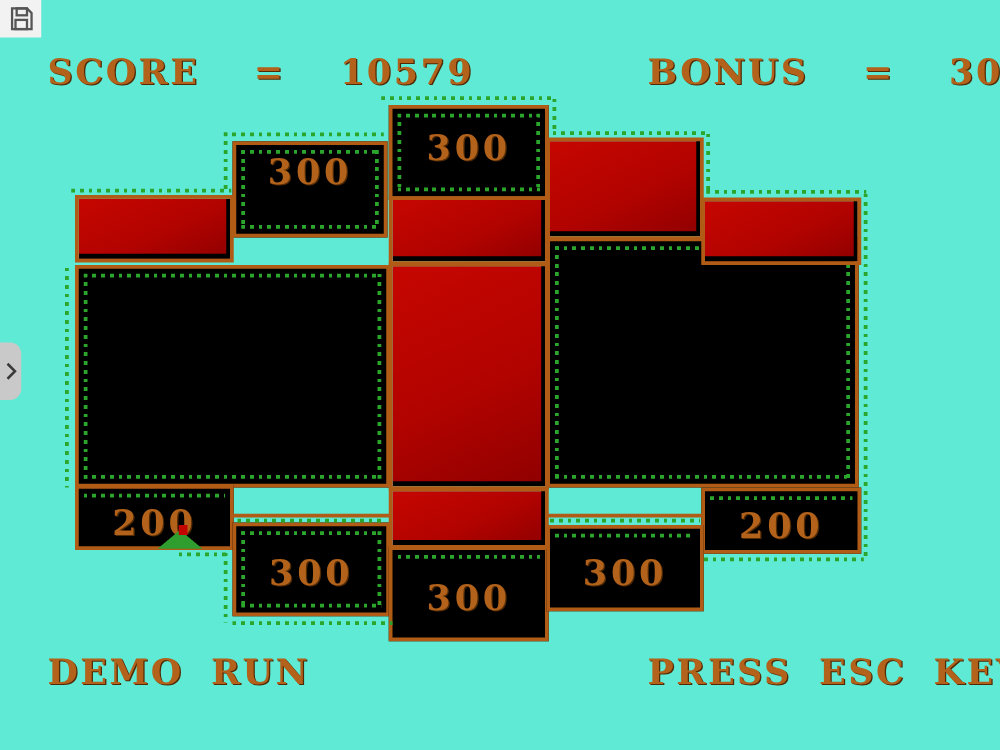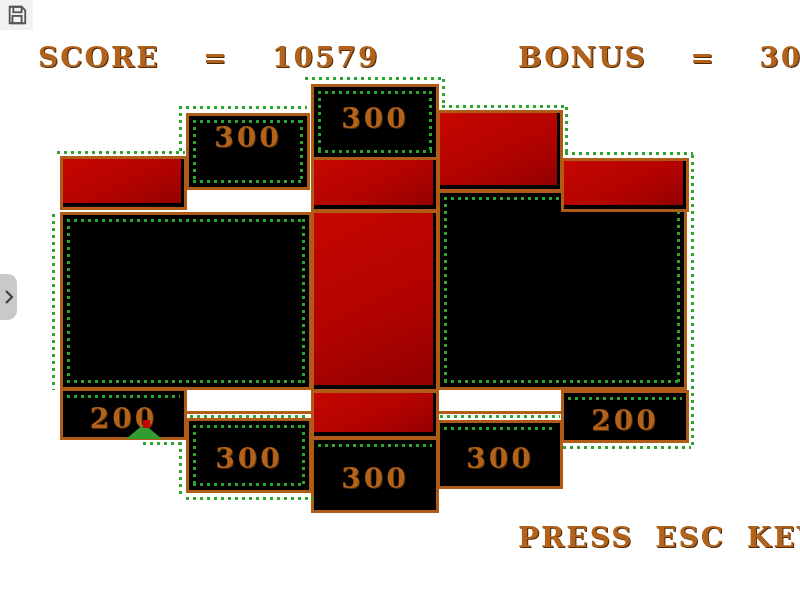--- a/index.html
+++ b/index.html
@@ -11,21 +11,21 @@
   }
   *{box-sizing:border-box;}
   html,body{margin:0;padding:0;}
   body{
     width:800px;height:600px;
     background:#000;
     overflow:hidden;
     position:relative;
     font-family:"DejaVu Serif", serif;
   }
-  #screen{position:absolute;inset:0;background:#ffffff;}
+  #screen{position:absolute;inset:0;background:#5eead4;}
 
   
   .hud-text{
     position:absolute;
     color:var(--text-orange);
     font-weight:bold;
     font-size:28px;
     letter-spacing:2px;
     word-spacing:10px;
     white-space:pre;
@@ -186,20 +186,21 @@
       <div class="trail-h" style="left: 179px; top: 106px; width: 128px;"></div>
       <div class="trail-h" style="left: 186px; top: 497px; width: 128px;"></div>
       <div class="trail-v" style="left: 179px; top: 442px; height: 56px;"></div>
       <div class="trail-h" style="left: 143px; top: 442px; width: 40px;"></div>
       <div class="trail-h" style="left: 190px; top: 415px; width: 118px;"></div>
       <div class="trail-h" style="left: 440px; top: 415px; width: 120px;"></div>
       <div id="player" style="left: 126px; top: 424px;"></div>
       <div id="player-dot" style="left: 143px; top: 420px;"></div>
     </div>
 
+  <span id="demo" class="hud-text">DEMO RUN</span>
   <span id="press" class="hud-text">PRESS ESC KEY</span>
 </div>
 
 <button id="save-btn">
   <span style="display:flex">
     <svg width="22" height="22" viewBox="0 0 24 24" fill="none" stroke="#555" stroke-width="2">
       <path d="M4 3 h13 l4 4 v14 h-17 z"></path>
       <rect x="8" y="3" width="9" height="6"></rect>
       <rect x="7" y="13" width="10" height="8"></rect>
     </svg>

